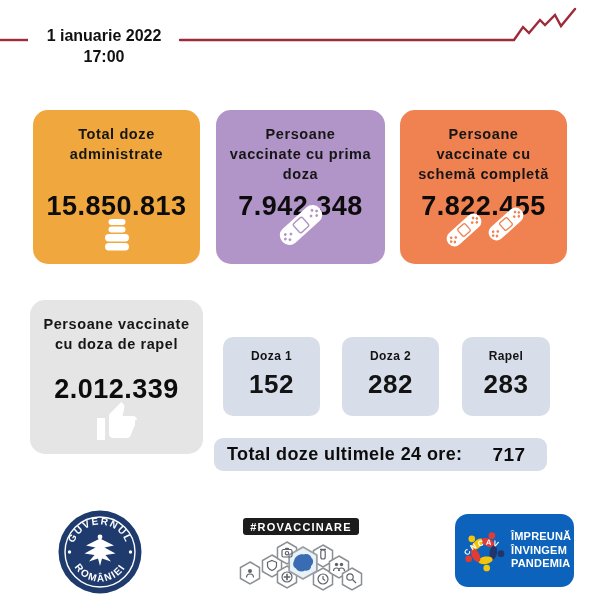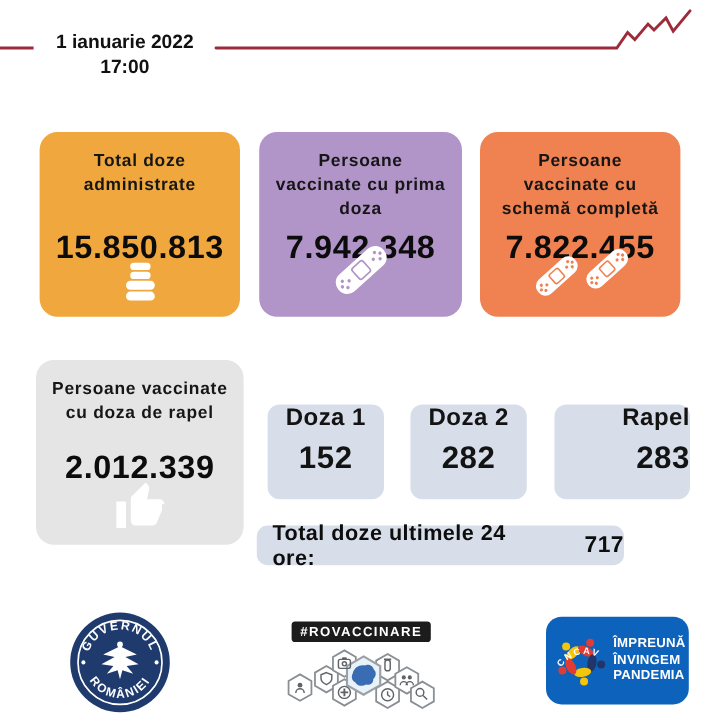--- a/index.html
+++ b/index.html
@@ -24,24 +24,24 @@
   .card.c4 .card-value{top:74px;}
   .card-icon{position:absolute;left:50%;transform:translateX(-50%);bottom:10px;}
 
   
   .panel-title{position:absolute;left:214px;top:303px;width:357px;height:22px;background:#D8DEE9;
                border-radius:7px;display:flex;align-items:center;justify-content:center;
                font-weight:bold;font-size:16.5px;letter-spacing:.5px;color:#0d0d0d;}
   .mini{position:absolute;top:337px;height:79px;background:#D8DEE9;border-radius:10px;text-align:center;}
   .mini.m1{left:223px;width:97px;}
   .mini.m2{left:342px;width:97px;}
-  .mini.m3{left:462px;width:113px;text-align:right;}
-  .mini-label{font-weight:bold;font-size:20px;letter-spacing:.4px;}
+  .mini.m3{left:462px;width:88px;}
+  .mini-label{margin-top:12px;font-weight:bold;font-size:12px;letter-spacing:.4px;}
   .mini-value{margin-top:6px;font-weight:bold;font-size:26px;letter-spacing:.5px;}
-  .total-bar{position:absolute;left:214px;top:438px;width:306px;height:33px;background:#D8DEE9;
+  .total-bar{position:absolute;left:214px;top:438px;width:333px;height:33px;background:#D8DEE9;
              border-radius:9px;display:flex;align-items:center;padding-left:13px;box-sizing:border-box;
              font-weight:bold;font-size:18px;letter-spacing:.4px;color:#0d0d0d;}
   .total-bar .tv{margin-left:30px;font-size:19px;}
 
   
   .gov-seal{position:absolute;left:57px;top:509px;}
   .rova{position:absolute;left:236px;top:517px;width:130px;text-align:center;}
   .rova-badge{display:inline-block;background:#1C1C1C;color:#fff;font-weight:bold;font-size:11px;
               letter-spacing:1.2px;padding:3px 7px 2px;border-radius:3px;}
   .rova-hexes{display:block;margin-top:1px;}

